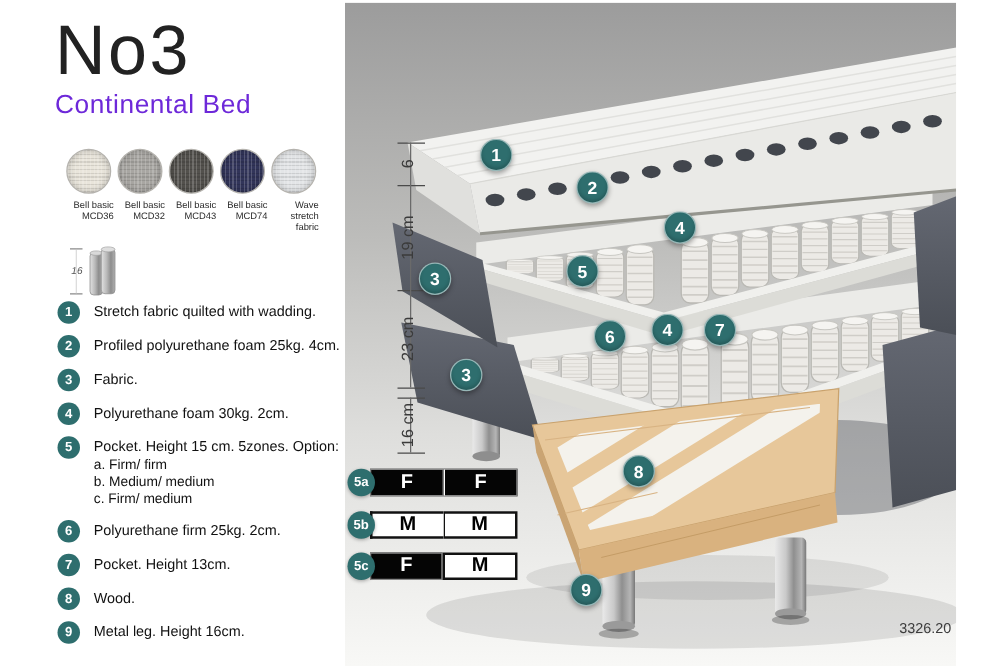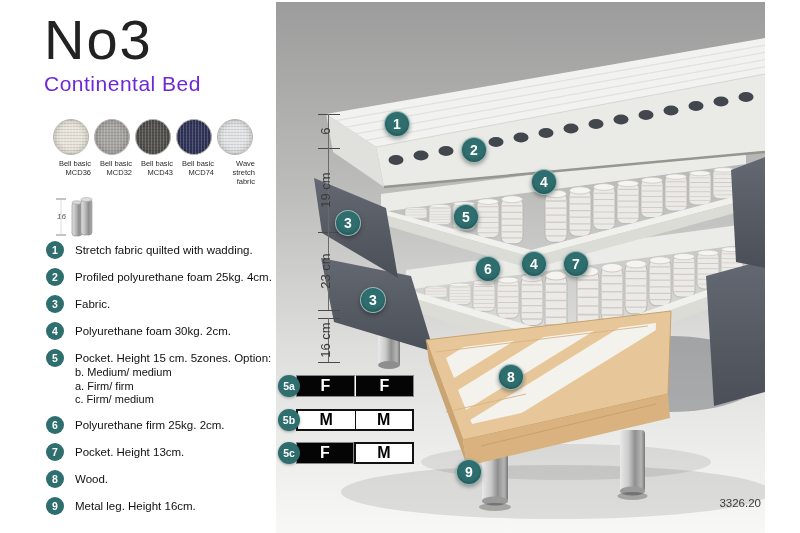--- a/index.html
+++ b/index.html
@@ -138,22 +138,22 @@
       </div>
       <div class="lrow">
         <div class="lnum">4</div>
         <div class="ltext">Polyurethane foam 30kg. 2cm.</div>
       </div>
       <div class="lrow">
         <div class="lnum">5</div>
         <div class="ltext">
           <span>Pocket. Height 15 cm. 5zones. Option:</span>
           <div class="lopts">
+            <div class="lopt">a. Firm/ firm</div>
             <div class="lopt">b. Medium/ medium</div>
-            <div class="lopt">a. Firm/ firm</div>
             <div class="lopt">c. Firm/ medium</div>
           </div>
         </div>
       </div>
       <div class="lrow">
         <div class="lnum">6</div>
         <div class="ltext">Polyurethane firm 25kg. 2cm.</div>
       </div>
       <div class="lrow">
         <div class="lnum">7</div>

